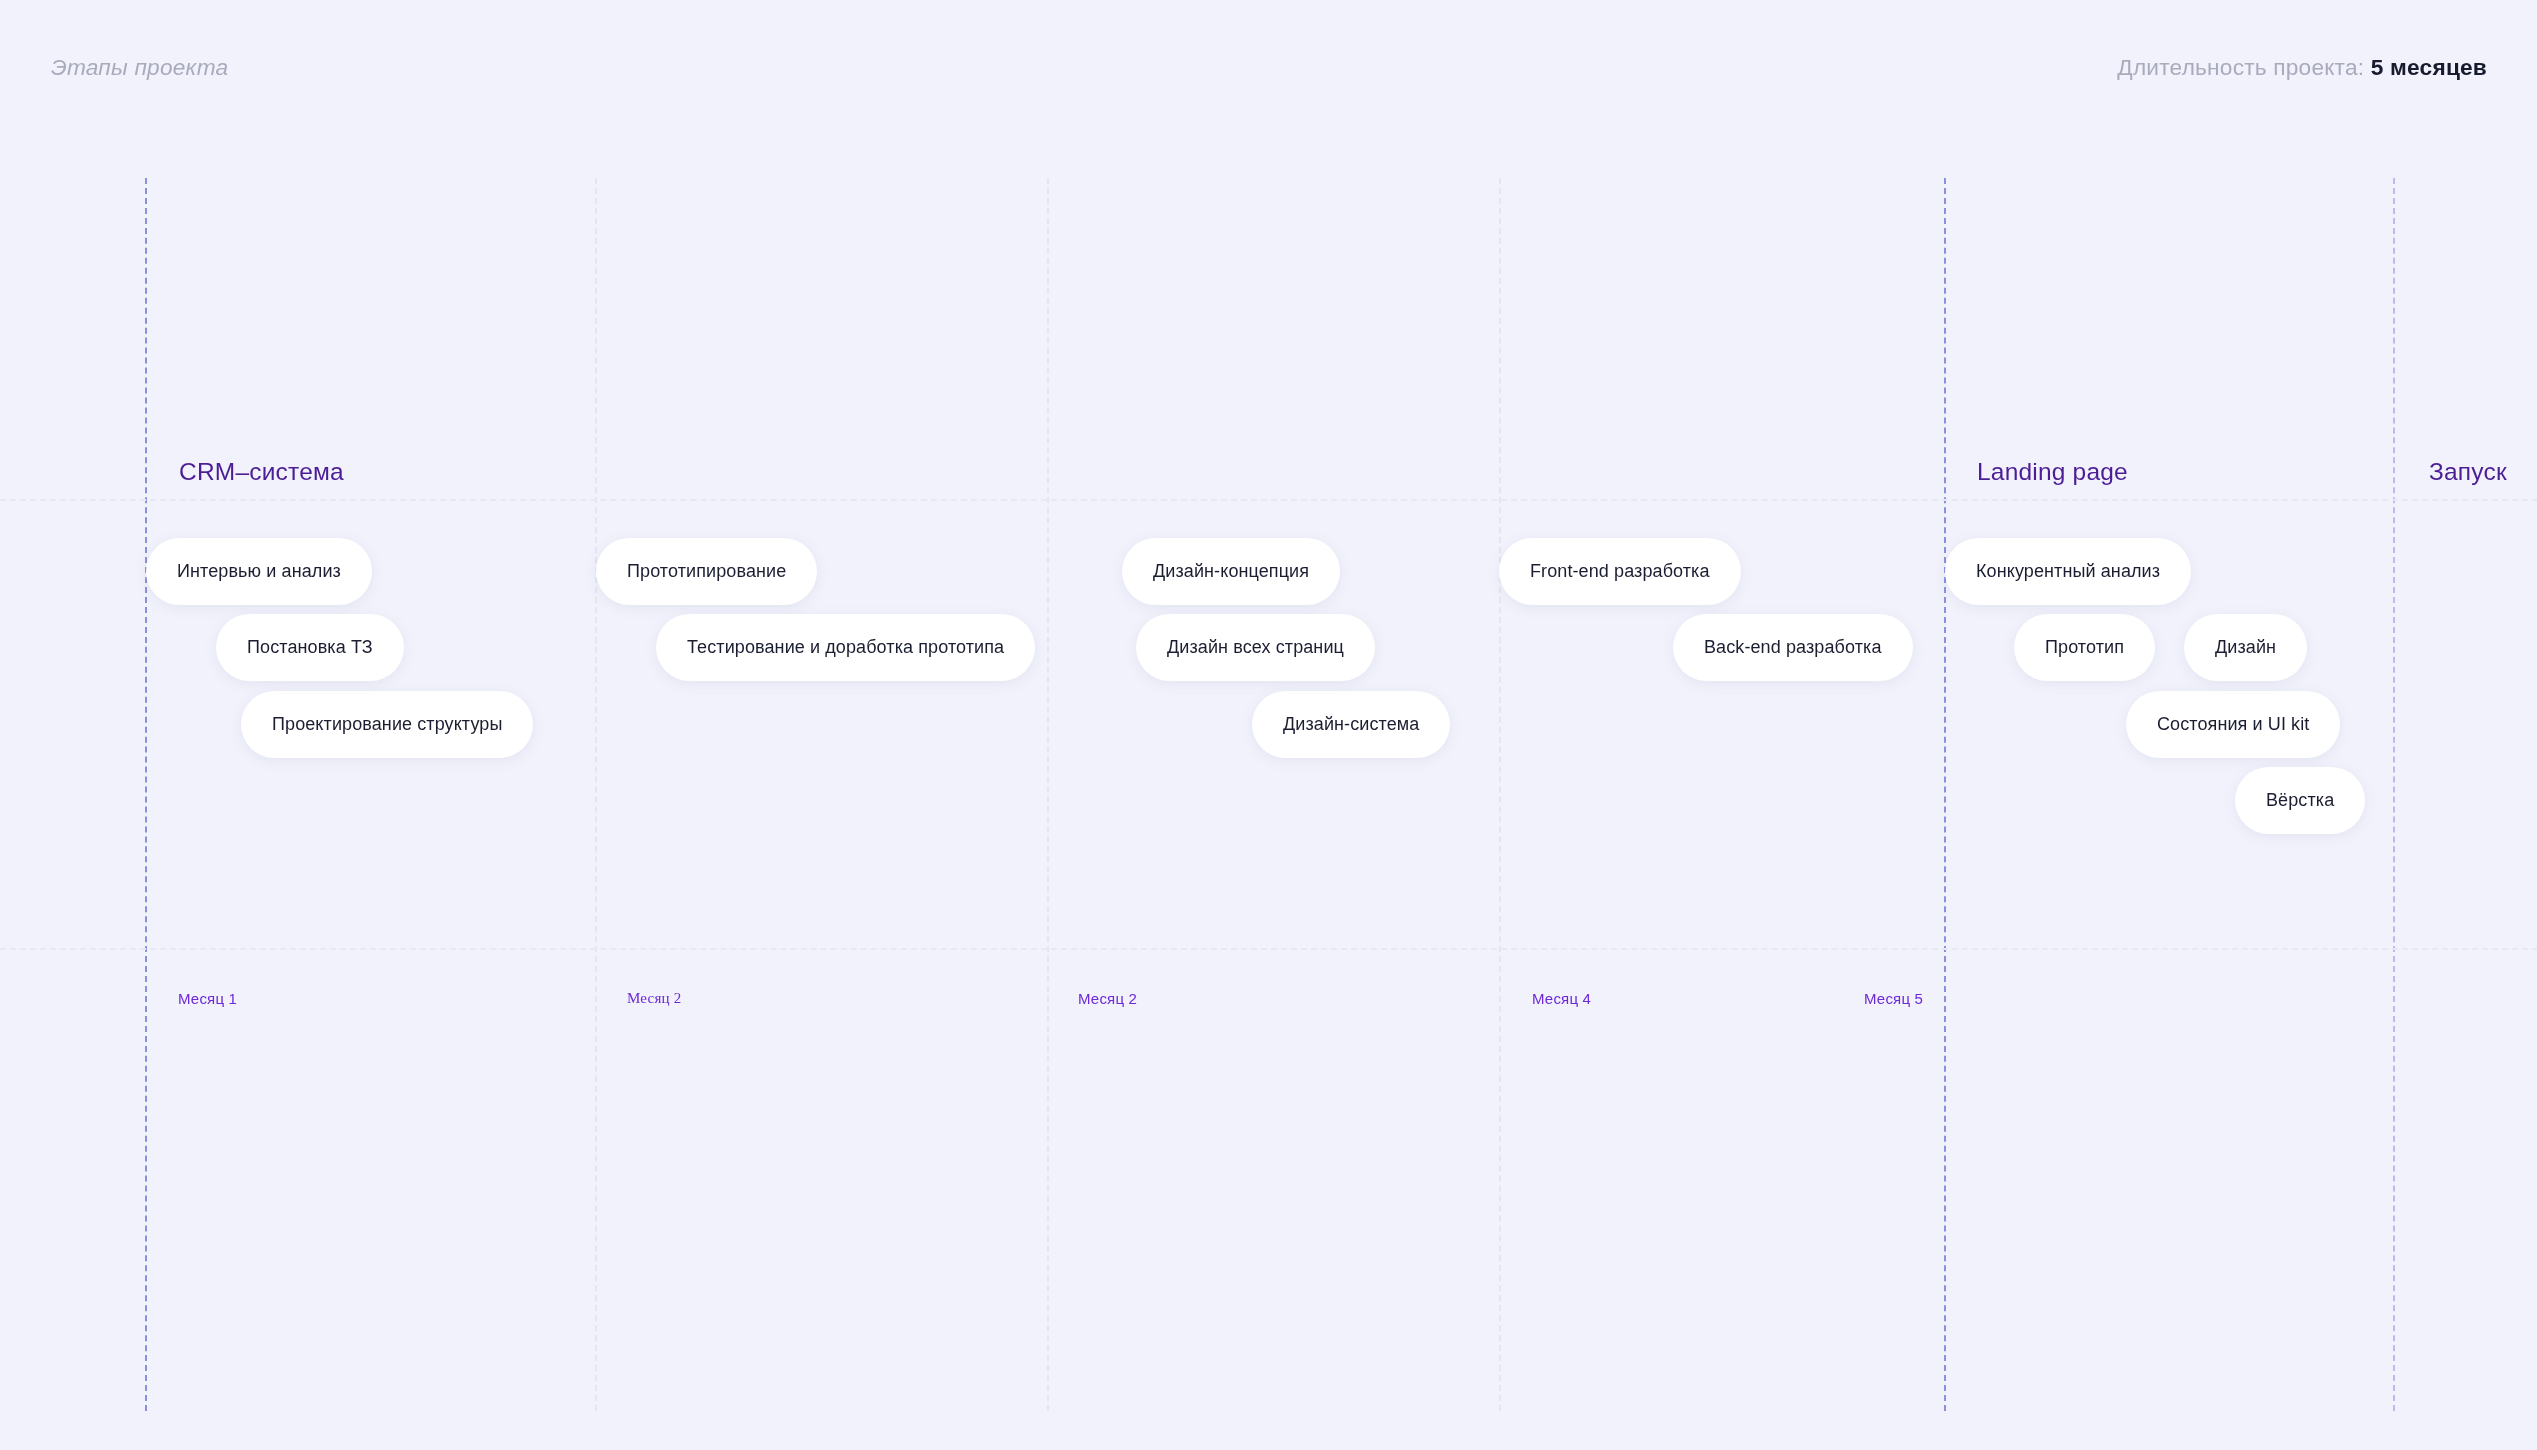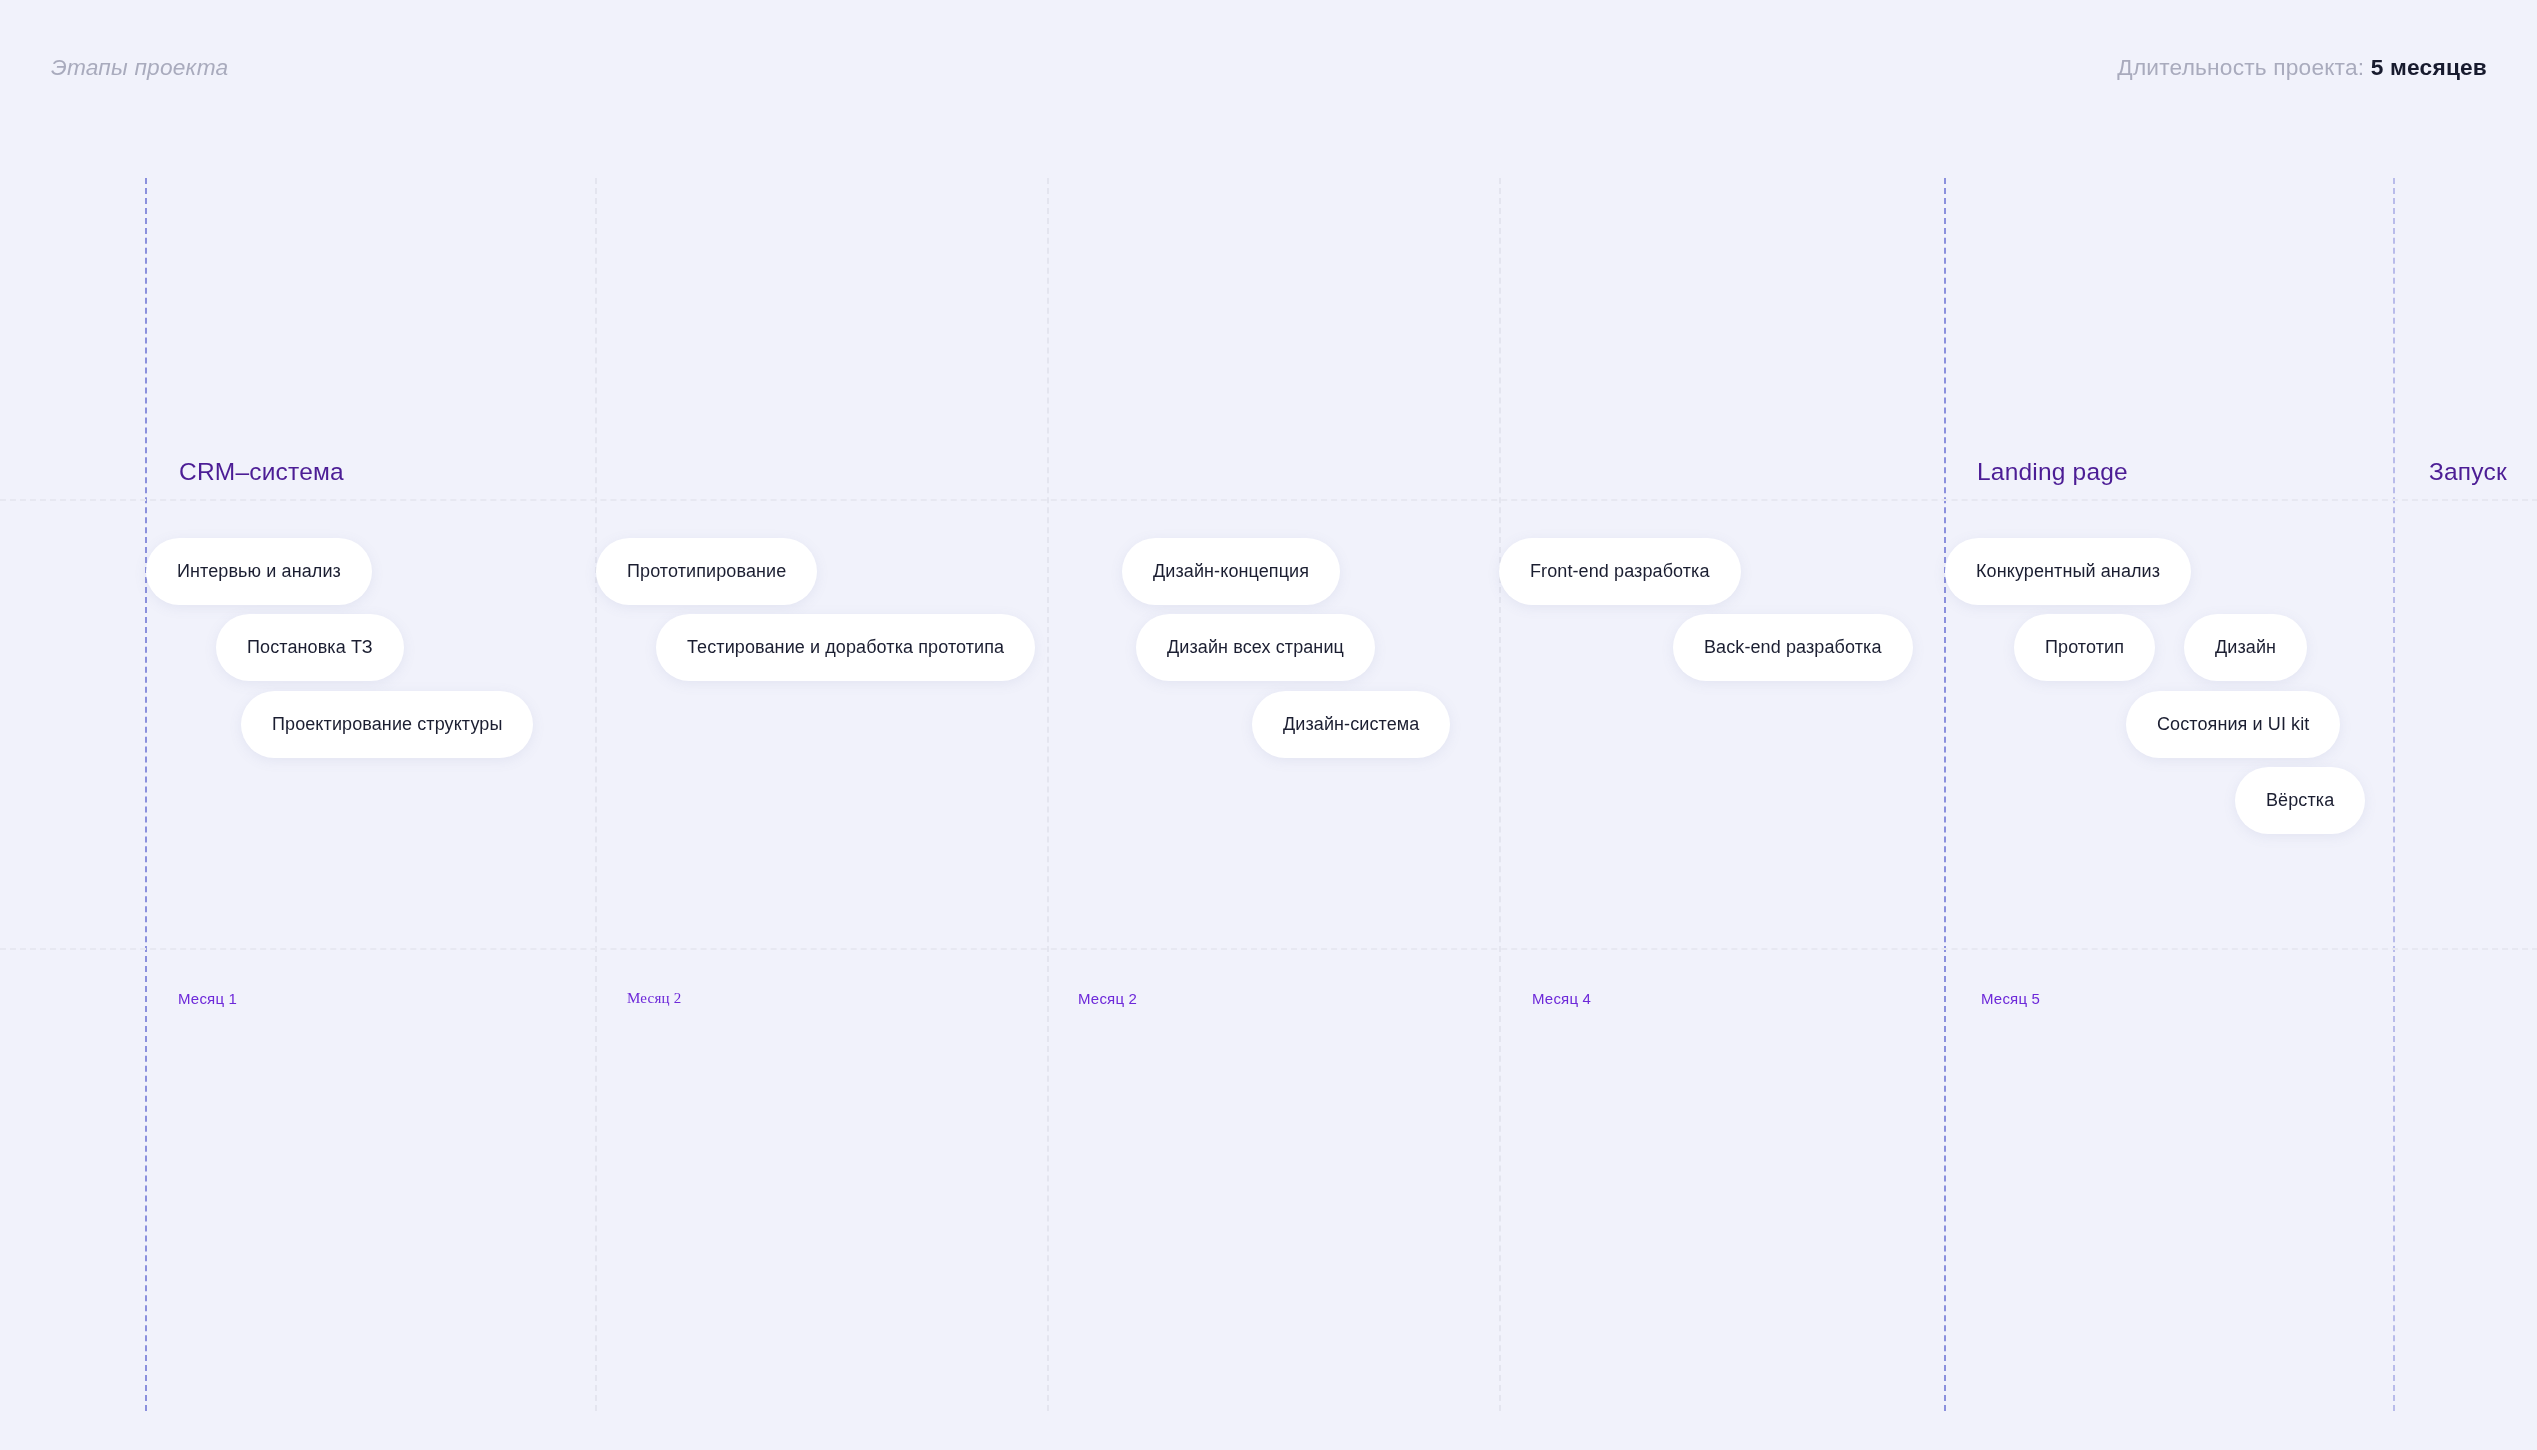--- a/index.html
+++ b/index.html
@@ -104,17 +104,17 @@
       <div class="pill" style="left: 2184px; top: 614px;">Дизайн</div>
       <div class="pill" style="left: 2126px; top: 691px;">Состояния и UI kit</div>
       <div class="pill" style="left: 2235px; top: 767px;">Вёрстка</div>
     </div>
 
   <div id="months">
       <div class="month" style="left: 178px;">Месяц 1</div>
       <div class="month" style="left: 627px; font-family: Liberation Serif, serif;">Месяц 2</div>
       <div class="month" style="left: 1078px;">Месяц 2</div>
       <div class="month" style="left: 1532px;">Месяц 4</div>
-      <div class="month" style="left: 1981px; text-align: right;">Месяц 5</div>
+      <div class="month" style="left: 1864px; text-align: right;">Месяц 5</div>
     </div>
 
 </div>
 
 
 </body></html>

